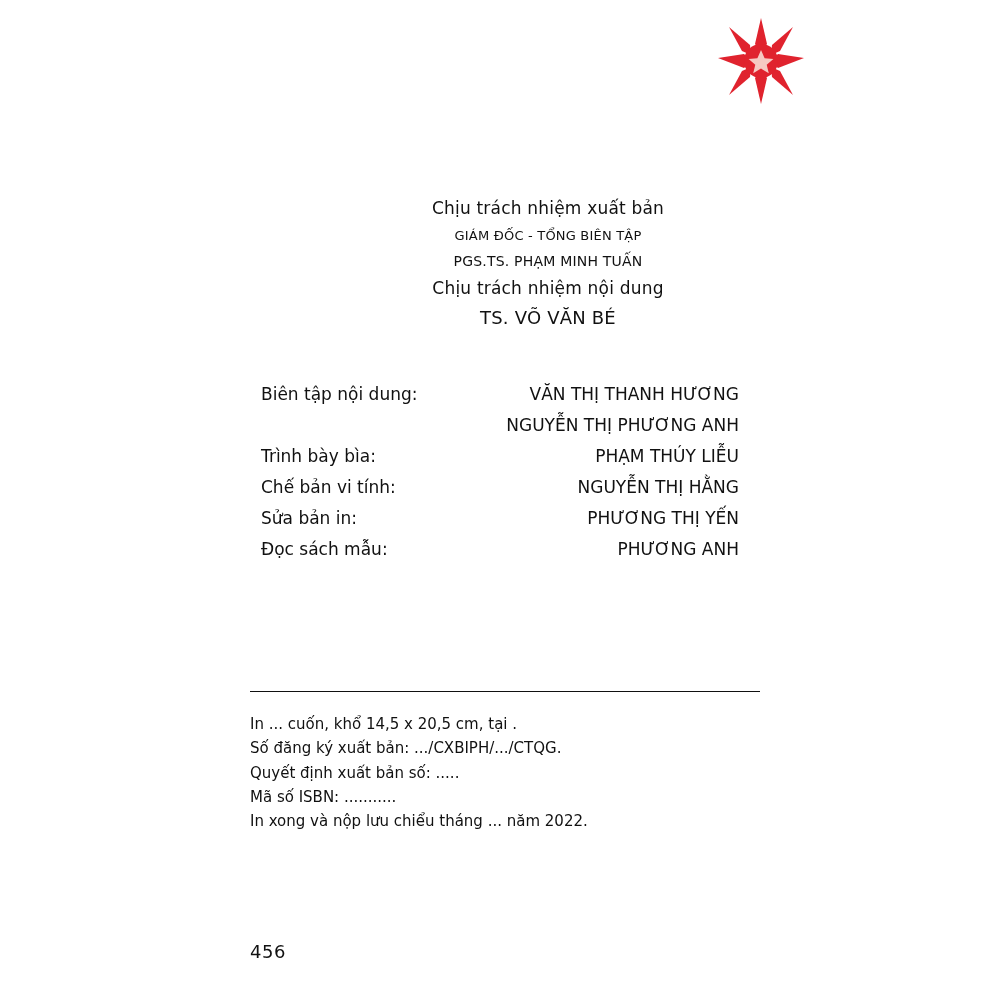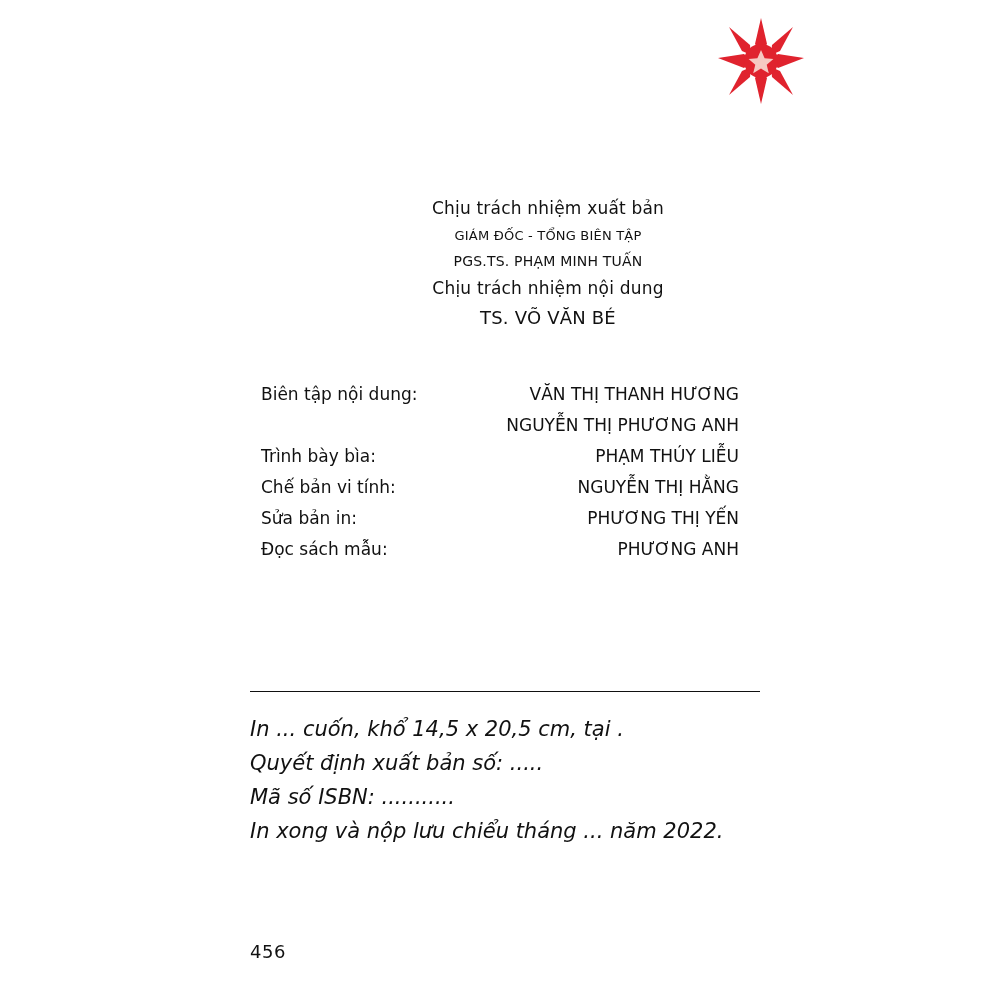--- a/index.html
+++ b/index.html
@@ -106,24 +106,23 @@
   }
 
   
   .colophon {
     position: absolute;
     top: 712px;
     left: 250px;
     width: 600px;
   }
   .colophon .cline {
-    font-size: 21px;
+    font-size: 15px;
     line-height: 1.62;
     white-space: pre;
-    font-style: italic;
   }
 
   
   .page-number {
     position: absolute;
     top: 908px;
     left: 250px;
     font-size: 18px;
     letter-spacing: 0.5px;
     margin-top: 33px;
@@ -190,20 +189,21 @@
           <td class="person">PHƯƠNG ANH</td>
         </tr>
       </tbody>
     </table>
   </div>
 
   <div class="rule"></div>
 
   <div class="colophon">
     <div class="cline">In ... cuốn, khổ 14,5 x 20,5 cm, tại .</div>
+    <div class="cline">Số đăng ký xuất bản: .../CXBIPH/.../CTQG.</div>
     <div class="cline">Quyết định xuất bản số: .....</div>
     <div class="cline">Mã số ISBN: ...........</div>
     <div class="cline">In xong và nộp lưu chiểu tháng ... năm 2022.</div>
   </div>
 
   <div class="page-number">456</div>
 
 </div>
 
 </body></html>

